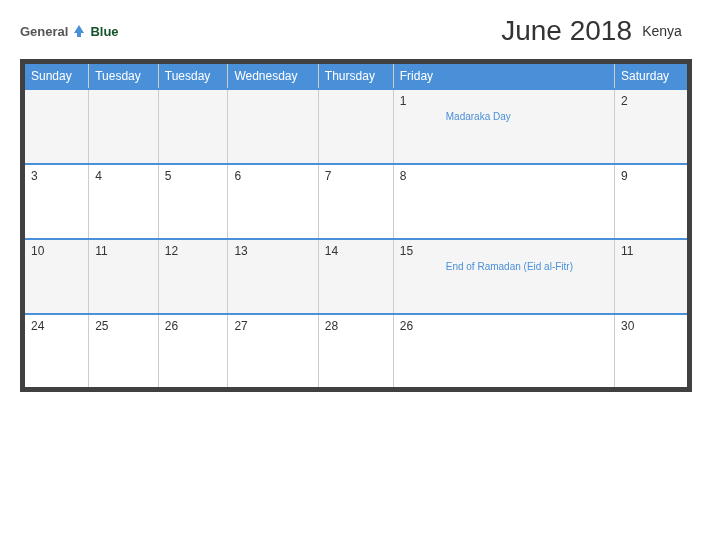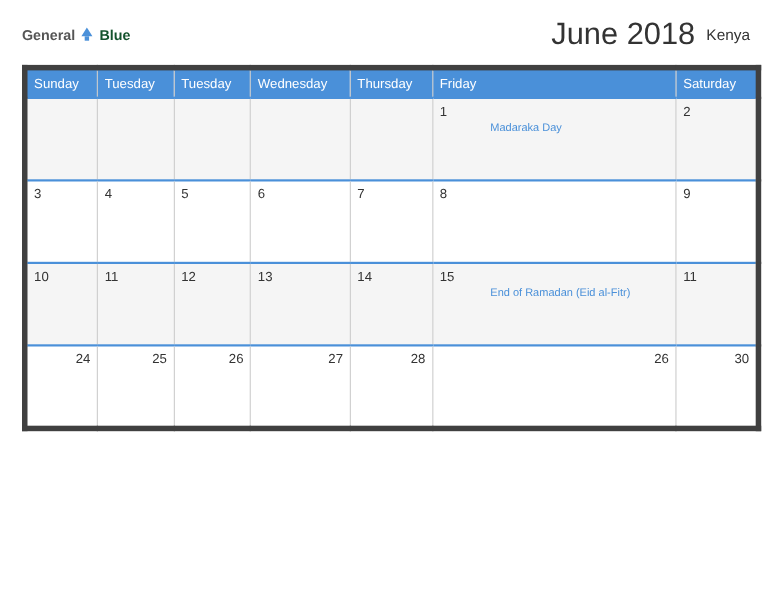--- a/index.html
+++ b/index.html
@@ -133,21 +133,20 @@
       border-left: none;
     }
 
     
     .calendar {
       border: 5px solid #404040;
     }
 
     .calendar tbody tr:last-child td {
       border-bottom: 1px solid #ccc;
-      text-align: right;
     }
 
     
     .calendar thead th:not(:last-child),
     .calendar tbody td:not(:last-child) {
       border-right: 1px solid #ccc;
     }
 
     .calendar thead th:last-child,
     .calendar tbody td:last-child {

